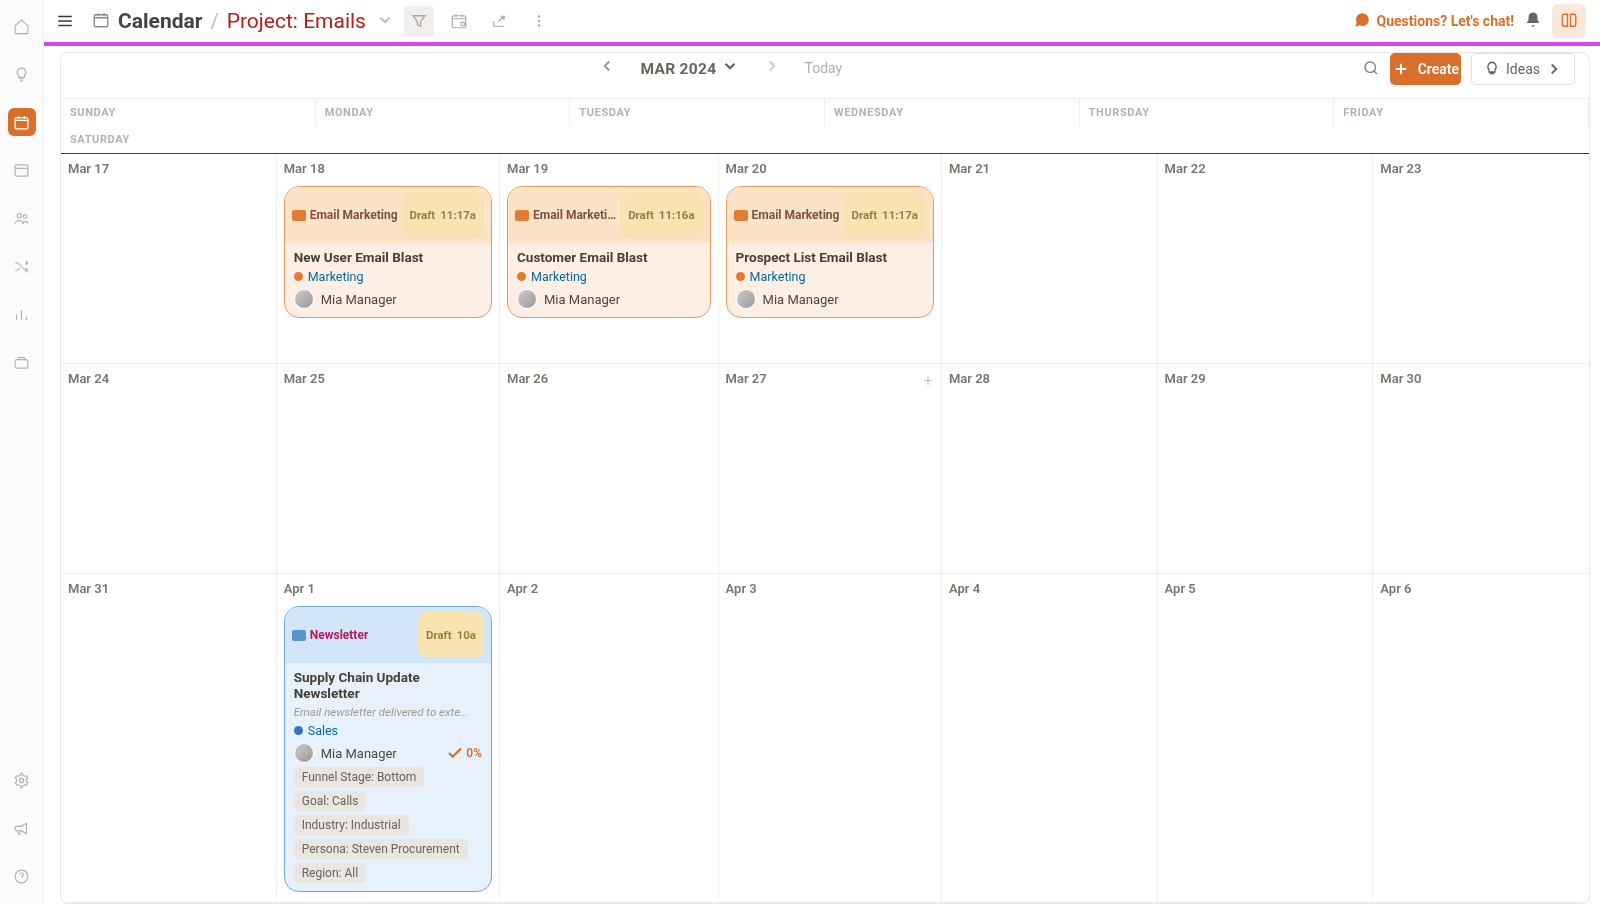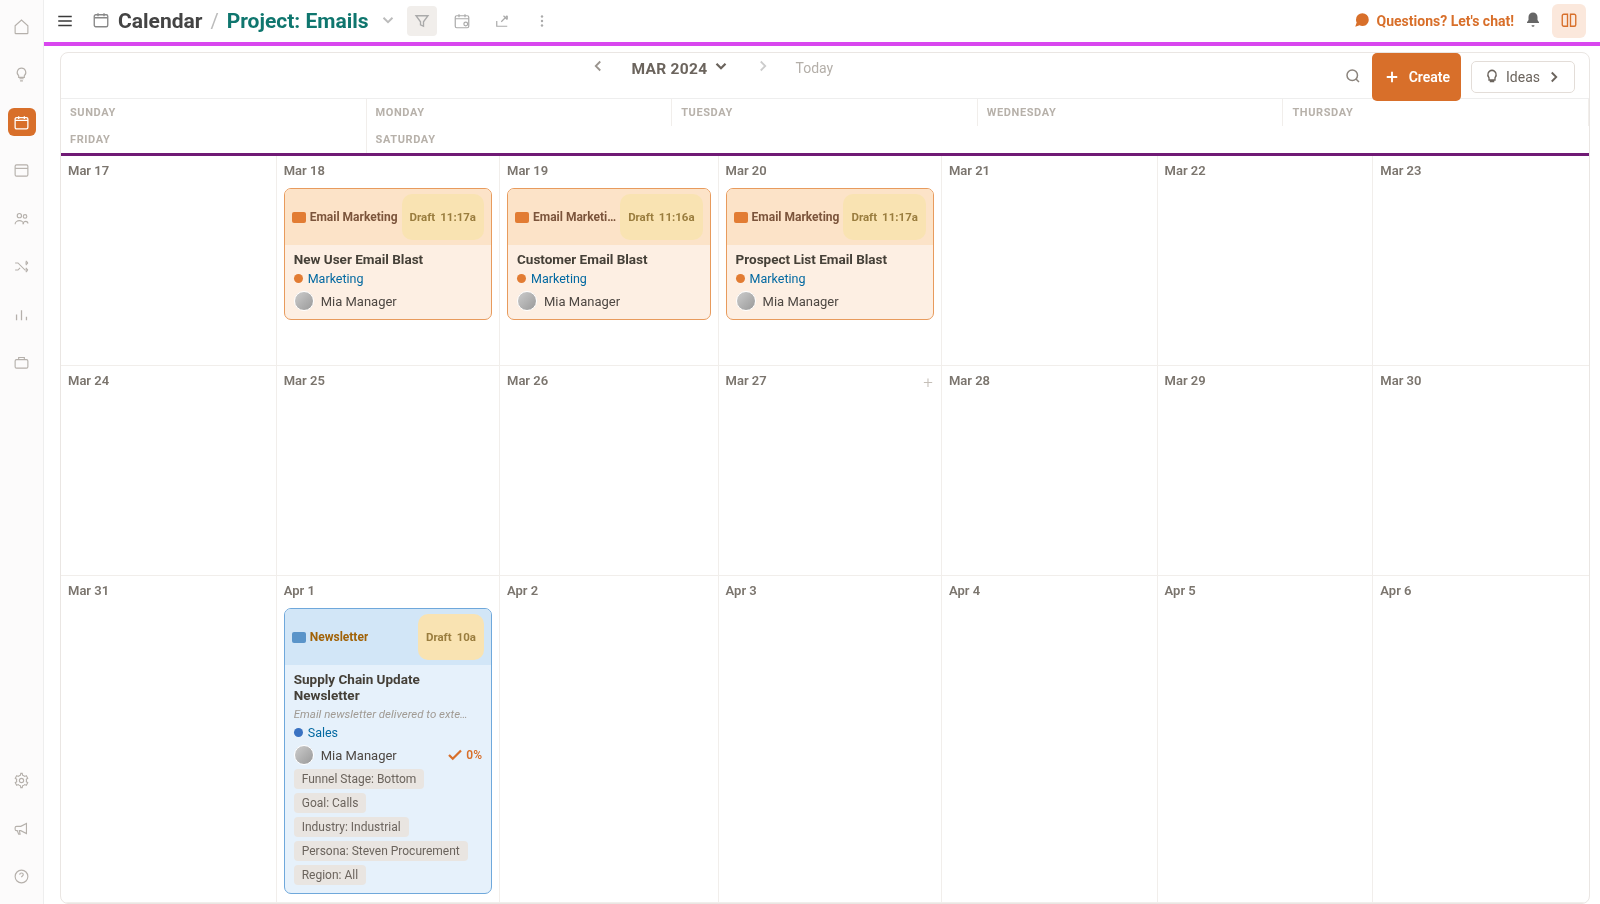--- a/index.html
+++ b/index.html
@@ -10,59 +10,59 @@
 .leftnav-bottom{margin-top:auto;padding-bottom:14px;display:flex;flex-direction:column;gap:20px;align-items:center}
 .nav-ic{width:28px;height:28px;display:flex;align-items:center;justify-content:center;color:#b5b0ab;border-radius:6px;cursor:pointer}
 .nav-ic.active{background:#d86f2a;color:#fff}
 .main{flex:1;display:flex;flex-direction:column;min-width:0}
 .topbar{height:46px;display:flex;align-items:center;padding:0 14px 0 4px;gap:10px;border-bottom:4px solid #d946ef}
 .hamburger{width:34px;height:34px;display:flex;align-items:center;justify-content:center;color:#3a3a3a;cursor:pointer}
 .bc{display:flex;align-items:center;gap:8px}
 .bc-ic{color:#888}
 .bc-cal{font-size:21px;font-weight:700;color:#444}
 .bc-sep{color:#bbb;font-size:20px}
-.bc-proj{font-size:21px;font-weight:700;color:#0f766e}
+.bc-proj{font-size:21px;font-weight:400;color:#b91c1c}
 .bc-dd{color:#bbb;margin-left:2px}
 .tb-btn{width:30px;height:30px;display:flex;align-items:center;justify-content:center;color:#aaa;border-radius:4px;cursor:pointer}
 .tb-btn.filter{background:#f1eeeb}
 .spacer{flex:1}
 .chat{display:flex;align-items:center;gap:6px;color:#d86f2a;font-weight:700;font-size:14px;cursor:pointer}
 .bell{color:#666;cursor:pointer}
 .book{width:34px;height:34px;display:flex;align-items:center;justify-content:center;background:#fbe8dc;border-radius:6px;color:#d86f2a;cursor:pointer}
 .content{flex:1;padding:6px 10px 0 16px;min-height:0}
 .cal{border:1px solid #eae6e3;border-radius:8px;height:100%;display:flex;flex-direction:column;background:#fff;overflow:hidden}
 .calhdr{height:46px;display:flex;align-items:flex-start;padding:0 14px;border-bottom:1px solid #eee}
 .calnav{flex:1;display:flex;align-items:center;justify-content:center;gap:20px}
 .chev{color:#ccc;cursor:pointer;padding:4px}
 .chev.on{color:#9a948e}
 .month{font-weight:700;font-size:15.5px;color:#6b645d;letter-spacing:.3px}
 .today{color:#b4afa9;font-size:14px;cursor:pointer}
 .calhdr-right{display:flex;align-items:center;gap:10px}
 .search{color:#8b847d;cursor:pointer}
-.btn-create{background:#d86f2a;color:#fff;border:none;height:48px;padding:0 11px;border-radius:5px;font-weight:600;font-size:14px;display:flex;align-items:center;gap:8px;cursor:pointer}
+.btn-create{background:#d86f2a;color:#fff;border:none;height:32px;padding:0 2px;border-radius:5px;font-weight:600;font-size:14px;display:flex;align-items:center;gap:8px;cursor:pointer}
 .btn-ideas{background:#fff;border:1px solid #e3ddd8;height:32px;padding:0 11px;border-radius:5px;font-size:14px;color:#6b645d;display:flex;align-items:center;gap:5px;cursor:pointer}
-.dowrow{display:grid;grid-template-columns:repeat(5,1fr);border-bottom:3px solid #701a75}
+.dowrow{display:grid;grid-template-columns:repeat(6,1fr);border-bottom:1px solid #701a75}
 .dow{padding:7px 9px;font-size:11px;font-weight:700;letter-spacing:.6px;color:#b7b1aa;border-right:1px solid #f1eeeb}
 .dow:last-child{border-right:none}
 .grid{flex:1;display:grid;grid-template-columns:repeat(7,1fr);grid-template-rows:210px 210px auto;overflow-y:auto}
 .day{border-right:1px solid #f1eeeb;border-bottom:1px solid #f1eeeb;padding:7px;position:relative;min-height:0}
 .day:nth-child(7n){border-right:none}
 .daynum{font-size:13px;font-weight:600;color:#7b756e;margin-bottom:10px}
 .addbtn{position:absolute;top:6px;right:8px;color:#c4beb7;font-size:17px;font-weight:300;cursor:pointer}
-.card{border-radius:7px;padding:0;display:flex;flex-direction:column;overflow:hidden;margin-bottom:5px;font-size:12px;cursor:pointer}
+.card{border-radius:15px;padding:0;display:flex;flex-direction:column;overflow:hidden;margin-bottom:5px;font-size:12px;cursor:pointer}
 .card.orange{background:#fdefe3;border:1.5px solid #e89b5d}
 .card.blue{background:#e6f1fb;border:1.5px solid #6fa8db}
 .card-top{display:flex;align-items:center;gap:4px;padding:5px 7px;font-size:12px}
 .card.orange .card-top{background:#fce3c8}
 .card.blue .card-top{background:#d2e6f7}
 .ct-icon{width:14px;height:11px;border-radius:2px;display:inline-block}
 .ct-icon.o{background:#e27c33}
 .ct-icon.b{background:#5a94c9}
 .ct-label{font-weight:700;color:#7b543b;white-space:nowrap;overflow:hidden;text-overflow:ellipsis}
-.card.blue .ct-label{color:#a16207}
+.card.blue .ct-label{color:#be185d}
 .status-pill{margin-left:auto;display:flex;align-items:flex-start;gap:5px;background:#f9e3b2;border-radius:10px;padding:16px 8px;font-weight:700;color:#9a7d3e;font-size:11.5px;white-space:nowrap}
 .card-body{padding:6px 9px 8px}
 .card-title{font-weight:700;color:#454038;font-size:13.5px;margin-bottom:4px}
 .card-desc{font-style:italic;color:#a09a93;font-size:11.5px;white-space:nowrap;overflow:hidden;text-overflow:ellipsis;margin-bottom:4px}
 .tagrow{display:flex;align-items:center;gap:5px;margin-bottom:5px}
 .dot{width:9px;height:9px;border-radius:50%}
 .dot.o{background:#e27c33}
 .dot.b{background:#3a72c2}
 .tagtxt{font-size:12.5px;color:#0369a1}
 .owner{display:flex;align-items:center;gap:7px}

